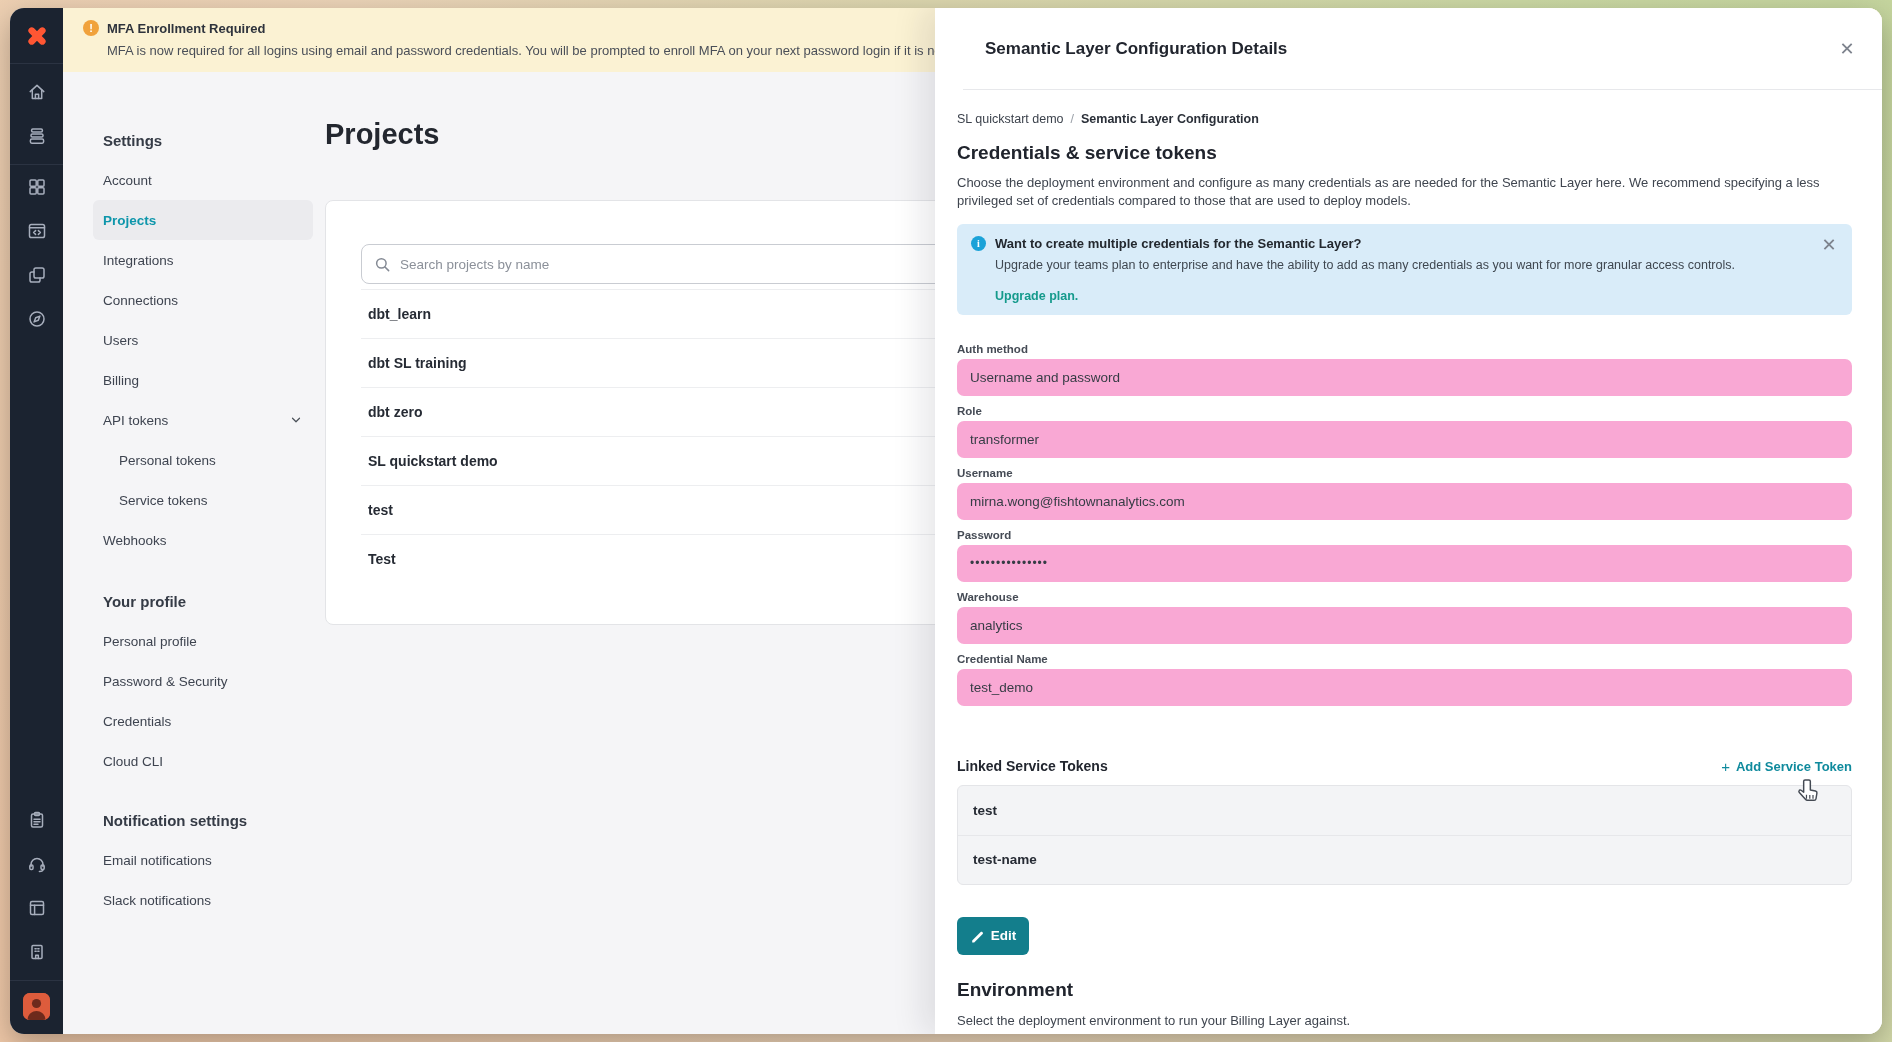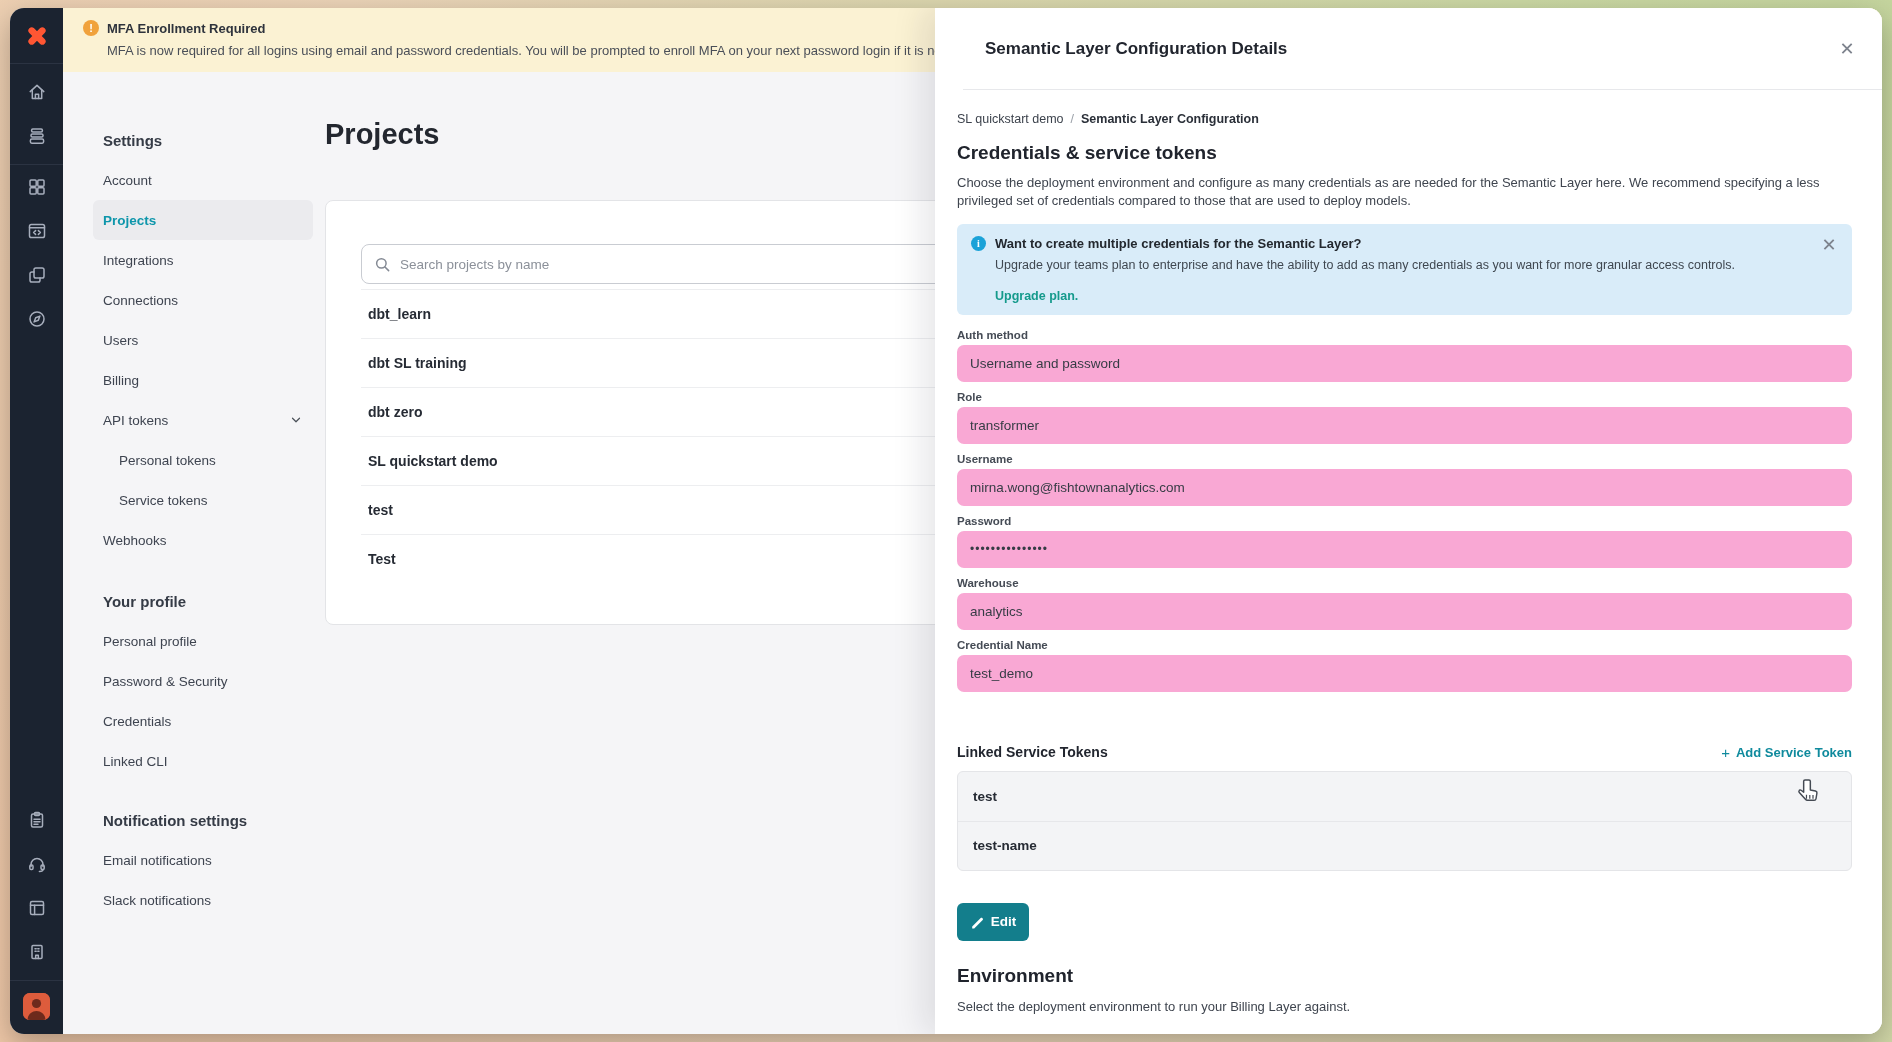--- a/index.html
+++ b/index.html
@@ -65,21 +65,21 @@
   .h2 { font-size:19px; font-weight:bold; color:#20242d; margin-top:16px; }
   .pdesc { font-size:13px; color:#3f454f; line-height:1.38; margin-top:10px; max-width:885px; }
   .infobox { position:relative; margin-top:14px; background:#d9ecf9; border-radius:6px; padding:12px 40px 12px 14px; }
   .infobox .irow { display:flex; gap:9px; align-items:center; }
   .info-dot { width:15px; height:15px; border-radius:50%; background:#1ba2d8; color:#fff; font-size:10px; font-weight:bold; font-family:"Liberation Serif",serif; display:flex; align-items:center; justify-content:center; flex:0 0 15px; }
   .infobox .ititle { font-size:13px; font-weight:bold; color:#23282f; }
   .infobox .ibody { font-size:12.5px; color:#3f4750; margin:7px 0 0 24px; }
   .infobox .ilink { font-size:12.5px; font-weight:bold; color:#159a8c; margin:17px 0 0 24px; cursor:pointer; }
   .infobox .xbtn { position:absolute; right:12px; top:10px; margin:0; }
   .field { margin-top:9px; }
-  .field.first { margin-top:14px; }
+  .field.first { margin-top:28px; }
   .flabel { font-size:11.5px; font-weight:bold; color:#454b55; margin-bottom:4px; }
   .fbox { height:37px; background:#f9a8d4; border-radius:7px; display:flex; align-items:center; padding:0 13px; font-size:13.5px; color:#363c45; }
   .fbox.pw { letter-spacing:1px; font-size:12px; }
   .tok-head { margin-top:52px; display:flex; align-items:center; }
   .tok-head .th { font-size:14px; font-weight:bold; color:#22262f; }
   .addlink { margin-left:auto; font-size:13px; font-weight:bold; color:#0f8a9d; display:flex; gap:6px; align-items:center; cursor:pointer; }
   .addlink .plus { font-weight:normal; font-size:15px; }
   .tokbox { margin-top:10px; background:#f3f4f6; border:1px solid #e4e5e8; border-radius:6px; }
   .tokrow { height:49px; display:flex; align-items:center; padding-left:15px; font-size:13.5px; font-weight:bold; color:#262b34; }
   .tokrow + .tokrow { border-top:1px solid #e6e7ea; }
@@ -215,21 +215,21 @@
           </svg>
       </div>
       <div class="sitem child">Personal tokens</div>
       <div class="sitem child">Service tokens</div>
       <div class="sitem">Webhooks</div>
 
       <div class="shead gap1">Your profile</div>
       <div class="sitem">Personal profile</div>
       <div class="sitem">Password &amp; Security</div>
       <div class="sitem">Credentials</div>
-      <div class="sitem">Linked CLI</div>
+      <div class="sitem">Cloud CLI</div>
 
       <div class="shead gap2">Notification settings</div>
       <div class="sitem">Email notifications</div>
       <div class="sitem">Slack notifications</div>
     </div>
 
     <div class="page-title">Projects</div>
     <div class="card">
       <div class="search-wrap">
         <svg viewBox="0 0 18 18">

